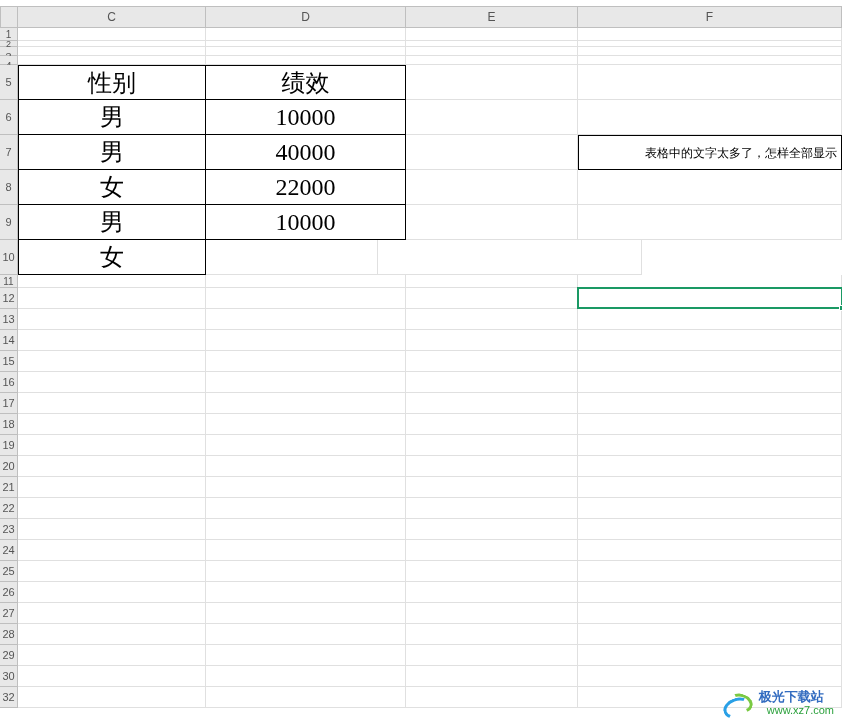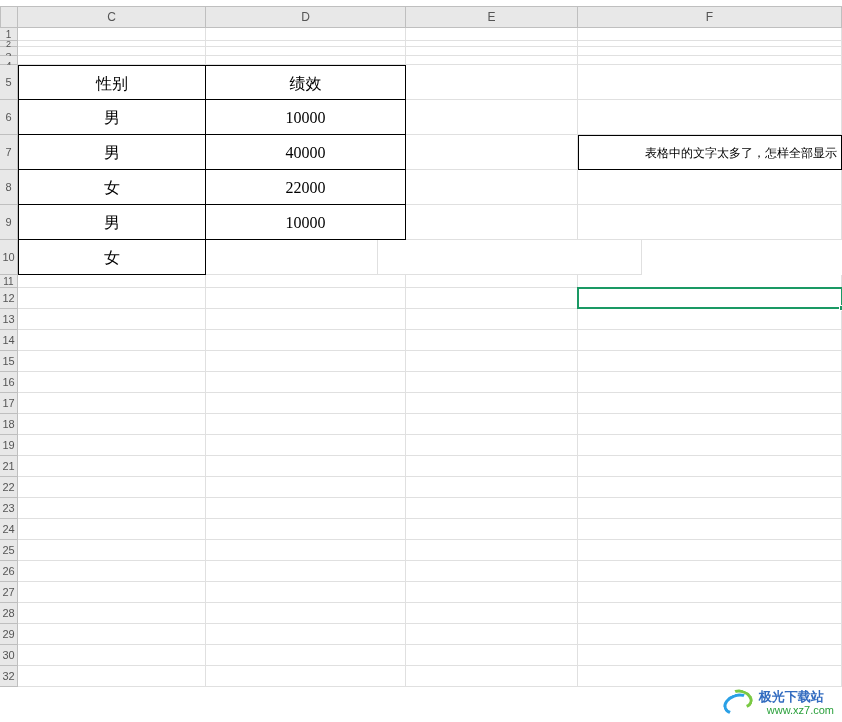--- a/index.html
+++ b/index.html
@@ -79,21 +79,21 @@
     .rh-34 { height: 9px; }
     .rh-data { height: 35px; }
     .rh-data .row-header { line-height: 35px; }
     .rh-data .cell { line-height: 35px; }
 
     
     .bordered {
       border: 1px solid #000;
       text-align: center;
       font-family: "SimSun", "NSimSun", serif;
-      font-size: 16px;
+      font-size: 24px;
     }
     .bordered + .bordered { border-left: none; }
     
     .row.datarow + .row.datarow .bordered { border-top: none; }
 
     
     .f7-box {
       border: 1px solid #000;
       font-size: 12px;
       text-align: right;
@@ -116,21 +116,21 @@
       border: 1px solid #fff;
     }
     
     .watermark {
       position: absolute;
       right: 8px;
       bottom: 6px;
       font-size: 12px;
       color: #555;
       display: flex;
-      align-items: flex-start;
+      align-items: flex-end;
       gap: 6px;
       z-index: 10;
     }
     .logo-swirl {
       width: 30px;
       height: 22px;
       position: relative;
     }
     .logo-swirl::before {
       content: "";
@@ -307,20 +307,27 @@
       <div class="cell col-F"></div>
     </div>
   <div class="row">
       <div class="row-header">19</div>
       <div class="cell col-C"></div>
       <div class="cell col-D"></div>
       <div class="cell col-E"></div>
       <div class="cell col-F"></div>
     </div>
   <div class="row">
+      <div class="row-header">20</div>
+      <div class="cell col-C"></div>
+      <div class="cell col-D"></div>
+      <div class="cell col-E"></div>
+      <div class="cell col-F"></div>
+    </div>
+  <div class="row">
       <div class="row-header">21</div>
       <div class="cell col-C"></div>
       <div class="cell col-D"></div>
       <div class="cell col-E"></div>
       <div class="cell col-F"></div>
     </div>
   <div class="row">
       <div class="row-header">22</div>
       <div class="cell col-C"></div>
       <div class="cell col-D"></div>

